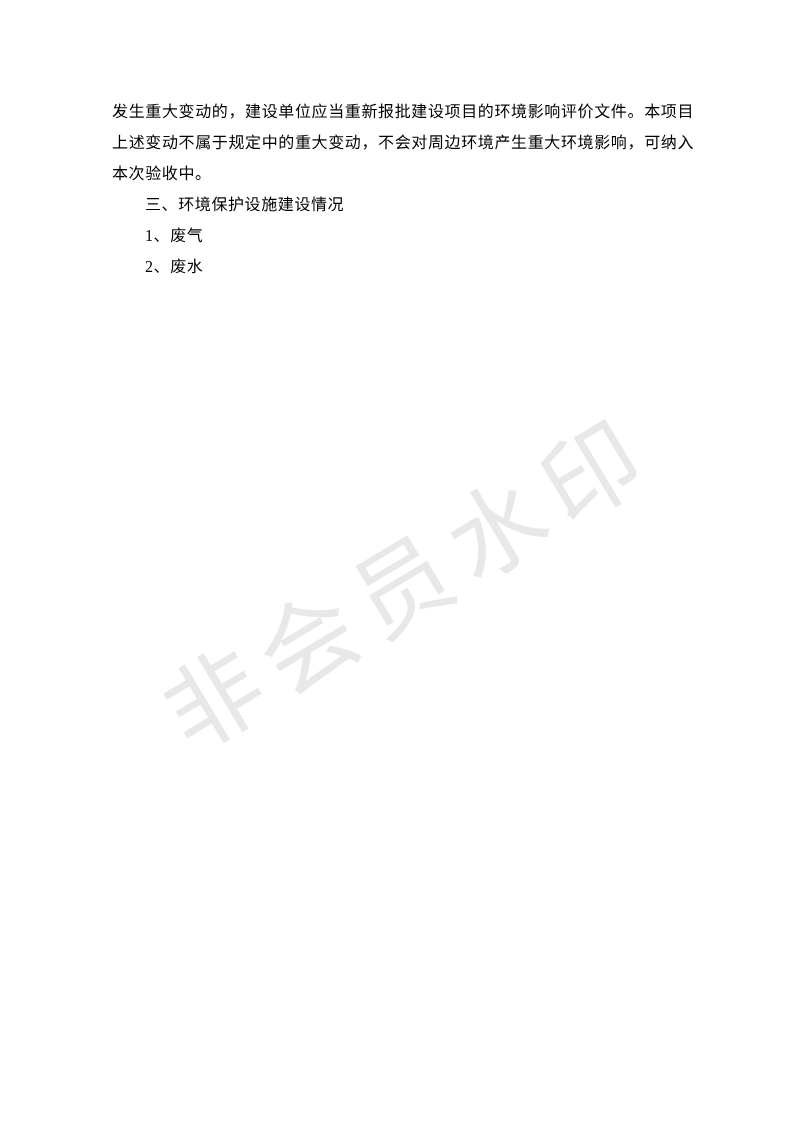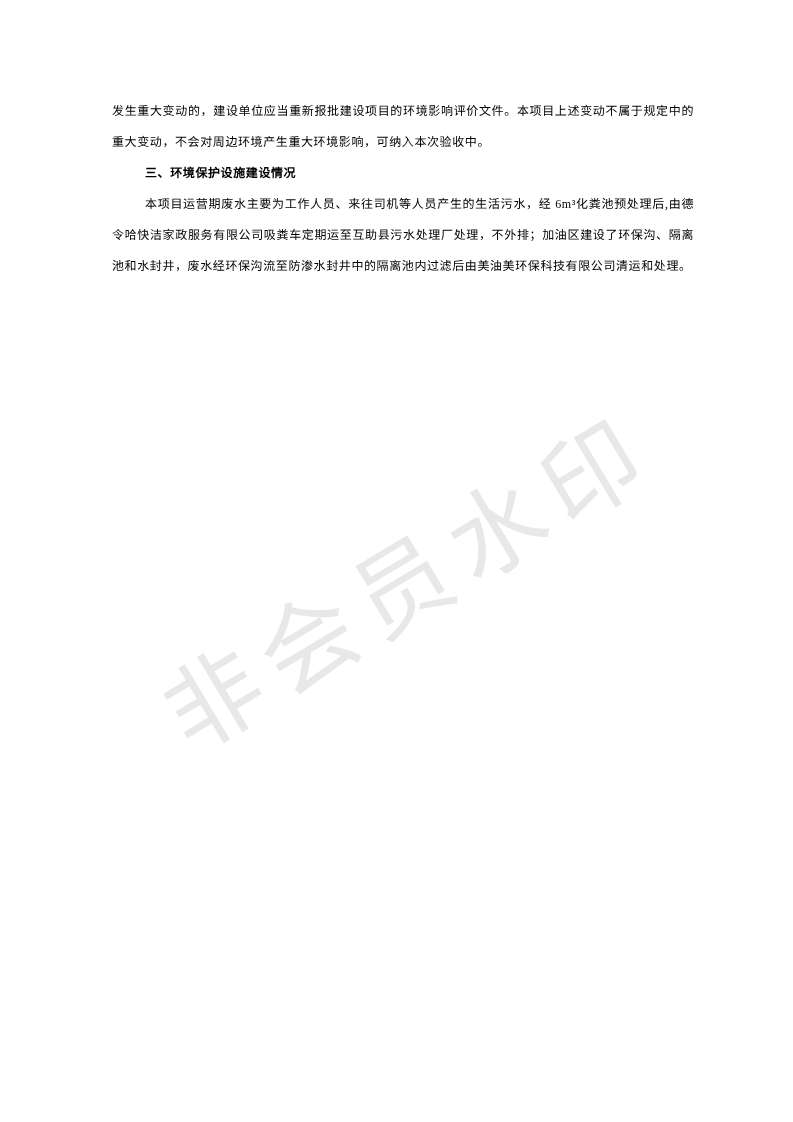--- a/index.html
+++ b/index.html
@@ -29,57 +29,58 @@
     z-index: 0;
     user-select: none;
     font-family: "Liberation Serif", "DejaVu Serif", serif;
   }
   .doc-body {
     position: absolute;
     left: 112px;
     top: 96px;
     width: 582px;
     z-index: 1;
-    font-size: 12px;
+    font-size: 16px;
     letter-spacing: 0.6px;
     line-height: 31px;
     text-align: justify;
     text-justify: inter-ideograph;
   }
   .doc-body p {
     margin: 0;
     padding: 0;
   }
   .indent {
     text-indent: 33px;
   }
   .bold {
-    font-weight: bold;
+    font-weight: normal;
   }
   .gap-top {
     margin-top: 9px !important;
   }
 </style>
 </head>
 <body>
 
 <div class="page">
 
   <div class="watermark" style="color: rgb(232, 232, 232);">非会员水印</div>
 
   <div class="doc-body">
 
     <p>发生重大变动的，建设单位应当重新报批建设项目的环境影响评价文件。本项目上述变动不属于规定中的重大变动，不会对周边环境产生重大环境影响，可纳入本次验收中。</p>
 
     <p class="indent bold">三、环境保护设施建设情况</p>
 
+    <p class="indent">1、废气</p>
 
 
+    <p class="indent">2、废水</p>
 
-    <p class="indent">本项目运营期废水主要为工作人员、来往司机等人员产生的生活污水，经 6m³化粪池预处理后,由德令哈快洁家政服务有限公司吸粪车定期运至互助县污水处理厂处理，不外排；加油区建设了环保沟、隔离池和水封井，废水经环保沟流至防渗水封井中的隔离池内过滤后由美油美环保科技有限公司清运和处理。</p>
 
 
 
 
 
 
   </div>
 </div>
 
 </body></html>

